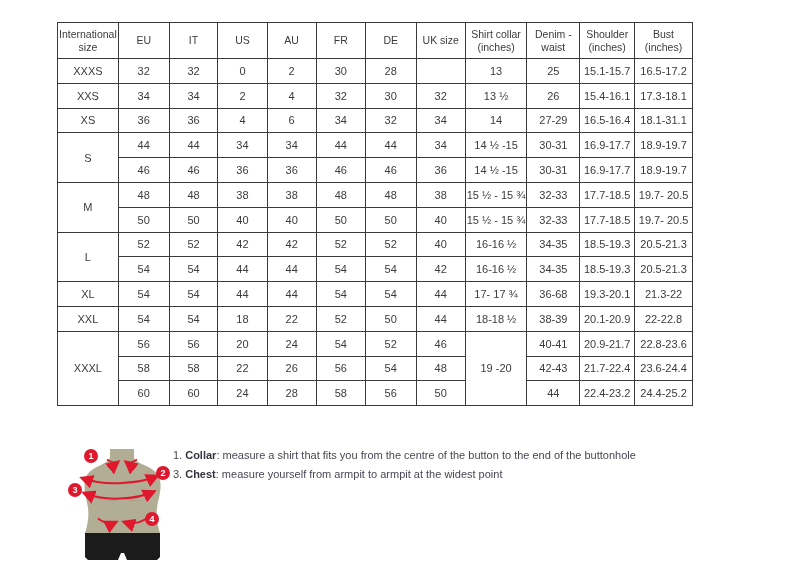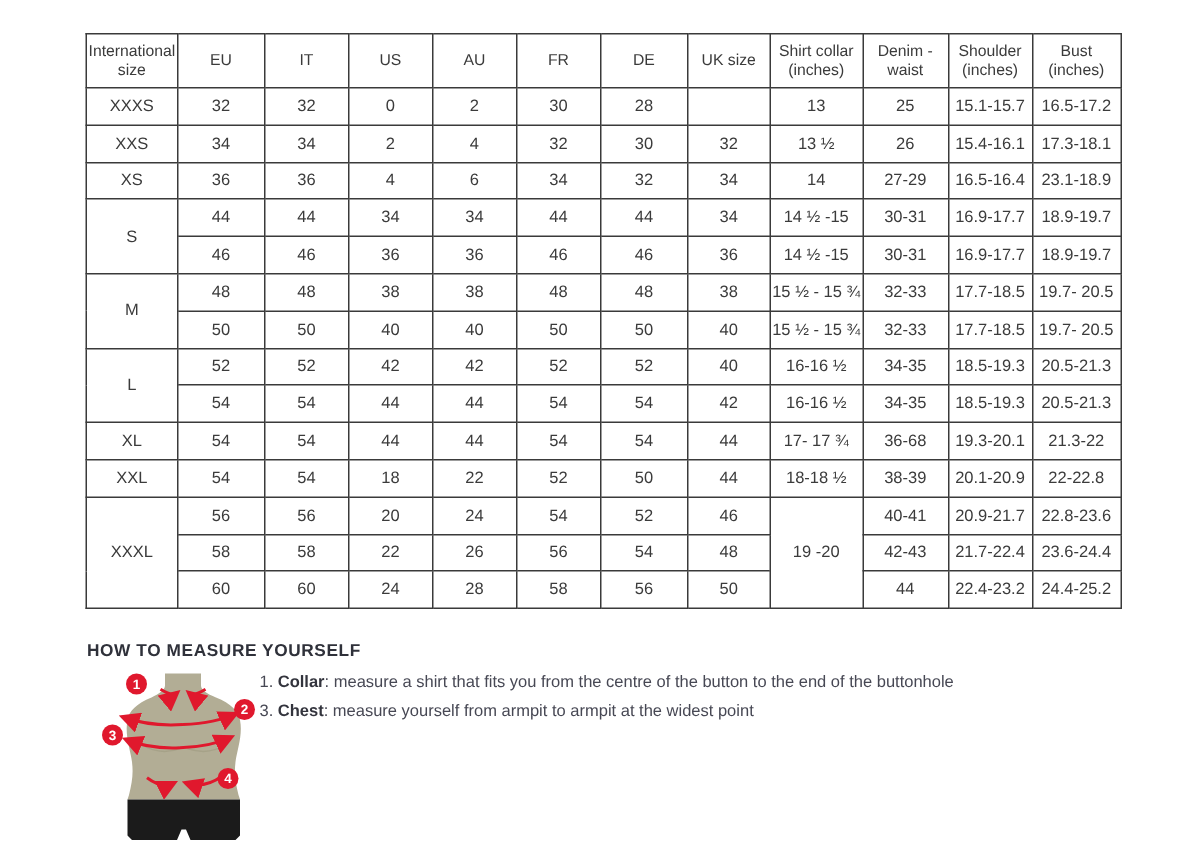--- a/index.html
+++ b/index.html
@@ -1,17 +1,17 @@
 <!DOCTYPE html>
 <html><head>
 <meta charset="utf-8">
 <style>
   html,body { margin:0; padding:0; background:#ffffff; }
   .page {
-    position:relative; width:787px; height:566px; background:#ffffff;
+    position:relative; width:693px; height:566px; background:#ffffff;
     font-family:"Liberation Sans", sans-serif; overflow:hidden;
   }
   table.size-chart {
     position:absolute; left:57px; top:22px;
     border-collapse:collapse; table-layout:fixed;
   }
   table.size-chart th, table.size-chart td {
     border:1px solid #3a3a3a;
     text-align:center; vertical-align:middle;
     color:#3b3b3b; font-weight:400;
@@ -107,21 +107,21 @@
           <td>36</td>
           <td>36</td>
           <td>4</td>
           <td>6</td>
           <td>34</td>
           <td>32</td>
           <td>34</td>
           <td>14</td>
           <td>27-29</td>
           <td>16.5-16.4</td>
-          <td>23.1-18.9</td>
+          <td>18.1-31.1</td>
         </tr>
         <tr>
           <td rowspan="2">S</td>
           <td>44</td>
           <td>44</td>
           <td>34</td>
           <td>34</td>
           <td>44</td>
           <td>44</td>
           <td>34</td>
@@ -259,21 +259,20 @@
           <td>58</td>
           <td>56</td>
           <td>50</td>
           <td>44</td>
           <td>22.4-23.2</td>
           <td>24.4-25.2</td>
         </tr>
       </tbody>
   </table>
 
-  <div class="measure-title">HOW TO MEASURE YOURSELF</div>
 
   <div class="figure-wrap">
     <svg width="135" height="120" viewBox="0 0 135 120">
       <defs>
         <marker id="arr" markerWidth="7" markerHeight="7" refX="5.5" refY="3.5" orient="auto">
           <path d="M0,0 L7,3.5 L0,7 Z" fill="#e0182d"></path>
         </marker>
       </defs>
 
       <path fill="#b2ad95" d="M52,3 H76 V11 C76,14 80,16.5 86,19 C96,23 101,28 102,34

